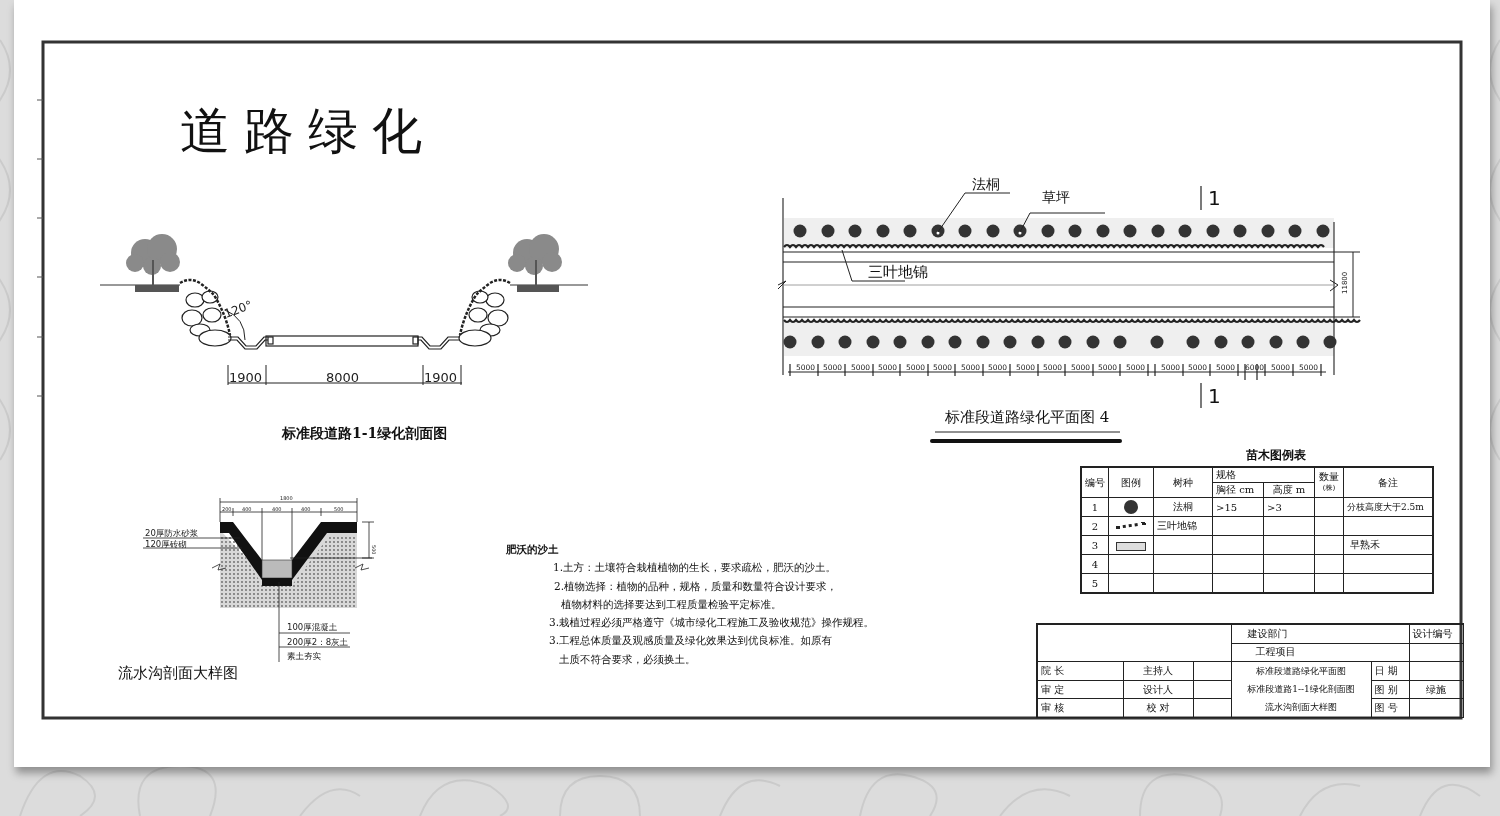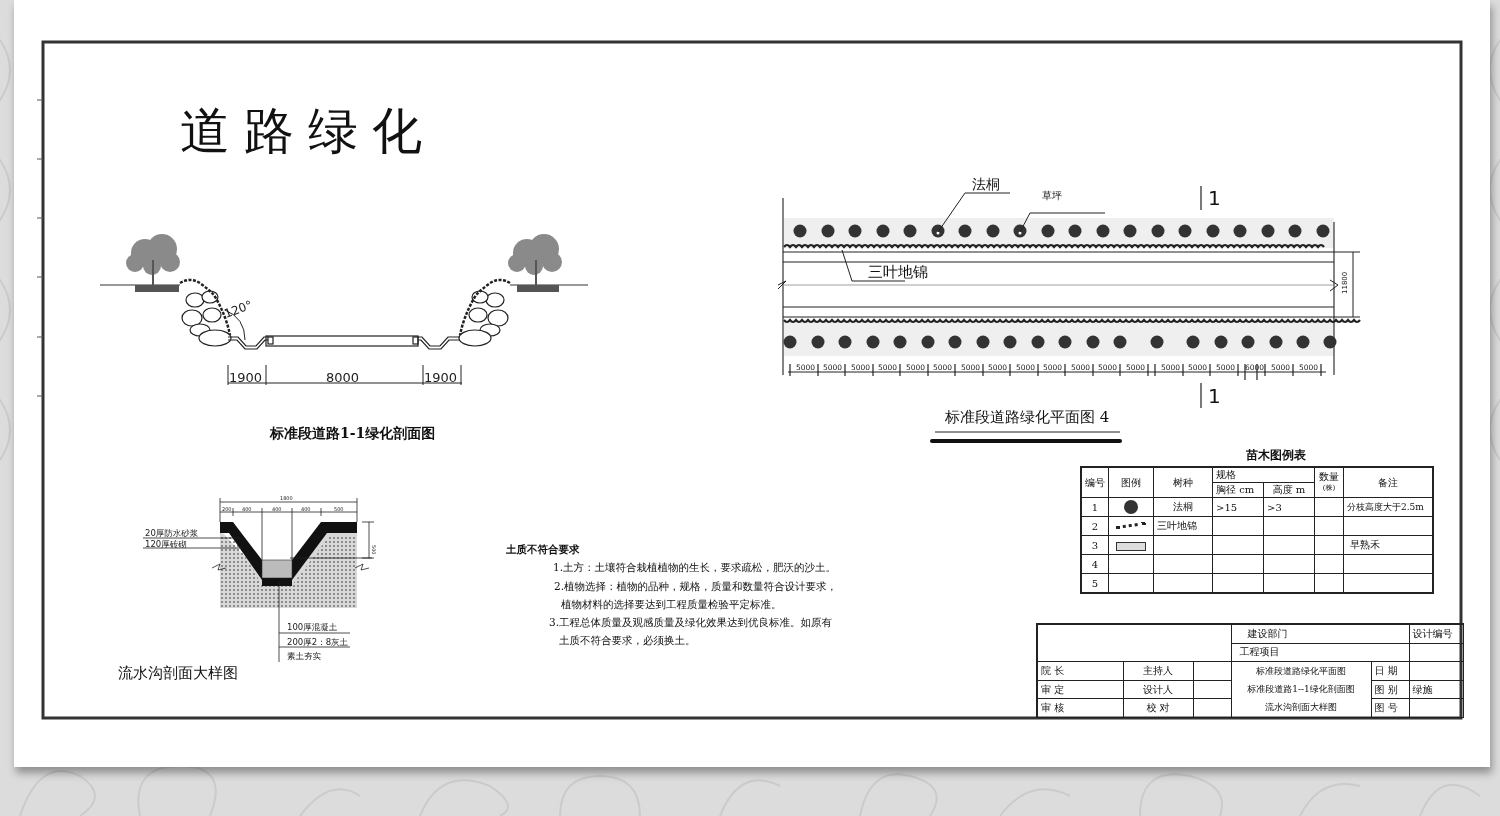--- a/index.html
+++ b/index.html
@@ -2,21 +2,21 @@
 <html><head>
 <meta charset="utf-8">
 <style>
   html,body{margin:0;padding:0;}
   body{width:1500px;height:816px;position:relative;overflow:hidden;background:#dcdcdc;font-family:"DejaVu Serif",serif;}
   .bgpat{position:absolute;left:0;top:0;width:1500px;height:816px;}
   .paper{position:absolute;left:14px;top:0;width:1476px;height:767px;background:#fff;box-shadow:2px 6px 8px rgba(0,0,0,0.35);}
   .sheet{position:absolute;left:0;top:0;width:1500px;height:816px;}
   .txt{position:absolute;white-space:nowrap;color:#111;}
   .big-title{left:180px;top:98px;font-size:50px;letter-spacing:14px;font-family:"DejaVu Serif",serif;font-weight:normal;}
-  .cap{font-size:14px;font-weight:bold;}
+  .cap{font-size:14px;font-weight:bold;margin-left:12px;}
   .notes{position:absolute;left:506px;top:540px;font-size:10.5px;line-height:18.3px;color:#111;}
   .notes .h{font-weight:bold;}
   .legend{position:absolute;left:1080px;top:466px;border-collapse:collapse;font-size:10px;color:#111;}
   .legend td{border:1px solid #222;height:18px;padding:0 3px;}
   .legend{border:2px solid #222;padding-left:32px;}
   .tb{position:absolute;left:1036px;top:623px;width:426px;height:95px;border-collapse:collapse;font-size:10px;color:#111;table-layout:fixed;}
   .tb td{border:1px solid #222;padding:0 3px;height:17px;overflow:hidden;white-space:nowrap;}
   .tb{border-top:2px solid #222;border-left:2px solid #222;}
 </style>
 </head>
@@ -304,33 +304,34 @@
       <text x="287" y="659">素土夯实</text>
     </g>
   </g>
 </svg>
 
 <div class="txt big-title">道路绿化</div>
 
 <div class="txt cap" style="left:270px;top:425px;">标准段道路1-1绿化剖面图</div>
 
 <div class="txt" style="left:972px;top:176px;font-size:14px;">法桐</div>
-<div class="txt" style="left:1042px;top:189px;font-size:10px;">草坪</div>
+<div class="txt" style="left:1042px;top:189px;font-size:14px;">草坪</div>
 <div class="txt" style="left:868px;top:263px;font-size:15px;font-family:'DejaVu Sans',sans-serif;">三叶地锦</div>
 <div class="txt" style="left:1208px;top:186px;font-size:20px;font-family:'DejaVu Sans',sans-serif;">1</div>
 <div class="txt" style="left:1208px;top:384px;font-size:20px;font-family:'DejaVu Sans',sans-serif;">1</div>
 <div class="txt" style="left:945px;top:408px;font-size:15px;">标准段道路绿化平面图 4</div>
 
 <div class="txt" style="left:118px;top:664px;font-size:15px;">流水沟剖面大样图</div>
 
 <div class="notes">
-  <div class="h">土质不符合要求</div>
+  <div class="h">肥沃的沙土</div>
   <div style="padding-left:47px;">1.土方：土壤符合栽植植物的生长，要求疏松，肥沃的沙土。</div>
   <div style="padding-left:48px;">2.植物选择：植物的品种，规格，质量和数量符合设计要求，</div>
   <div style="padding-left:55px;">植物材料的选择要达到工程质量检验平定标准。</div>
+  <div style="padding-left:43px;">3.栽植过程必须严格遵守《城市绿化工程施工及验收规范》操作规程。</div>
   <div style="padding-left:43px;">3.工程总体质量及观感质量及绿化效果达到优良标准。如原有</div>
   <div style="padding-left:53px;">土质不符合要求，必须换土。</div>
 </div>
 
 <div class="txt" style="left:1222px;top:447px;font-size:12px;font-weight:bold;margin-left:24px;">苗木图例表</div>
 <table class="legend">
   <tbody>
       <tr>
     <td rowspan="2" style="width:20px;text-align:center;">编号</td>
     <td rowspan="2" style="width:38px;text-align:center;">图例</td>
@@ -400,38 +401,38 @@
       <col style="width:38px">
       <col style="width:54px">
   </colgroup>
   <tbody>
       <tr>
     <td colspan="3" rowspan="2"></td>
     <td colspan="2" style="padding-left:16px;">建设部门</td>
     <td rowspan="1">设计编号</td>
   </tr>
   <tr>
-    <td colspan="2" style="padding-left:8px;">工程项目</td>
+    <td colspan="2" style="padding-left:24px;">工程项目</td>
     <td></td>
   </tr>
   <tr>
     <td>院 长</td>
     <td style="text-align:center;">主持人</td>
     <td></td>
     <td style="text-align:center;font-size:9px;border-bottom:none;margin-top:36px;">标准段道路绿化平面图</td>
     <td>日 期</td>
     <td></td>
   </tr>
   <tr>
     <td>审 定</td>
     <td style="text-align:center;">设计人</td>
     <td></td>
     <td style="text-align:center;font-size:9px;border-top:none;border-bottom:none;">标准段道路1--1绿化剖面图</td>
     <td>图 别</td>
-    <td style="">绿施</td>
+    <td style="text-align:center;">绿施</td>
   </tr>
   <tr>
     <td>审 核</td>
     <td style="text-align:center;">校 对</td>
     <td></td>
     <td style="text-align:center;font-size:9px;border-top:none;">流水沟剖面大样图</td>
     <td>图 号</td>
     <td></td>
   </tr>
 </tbody>

